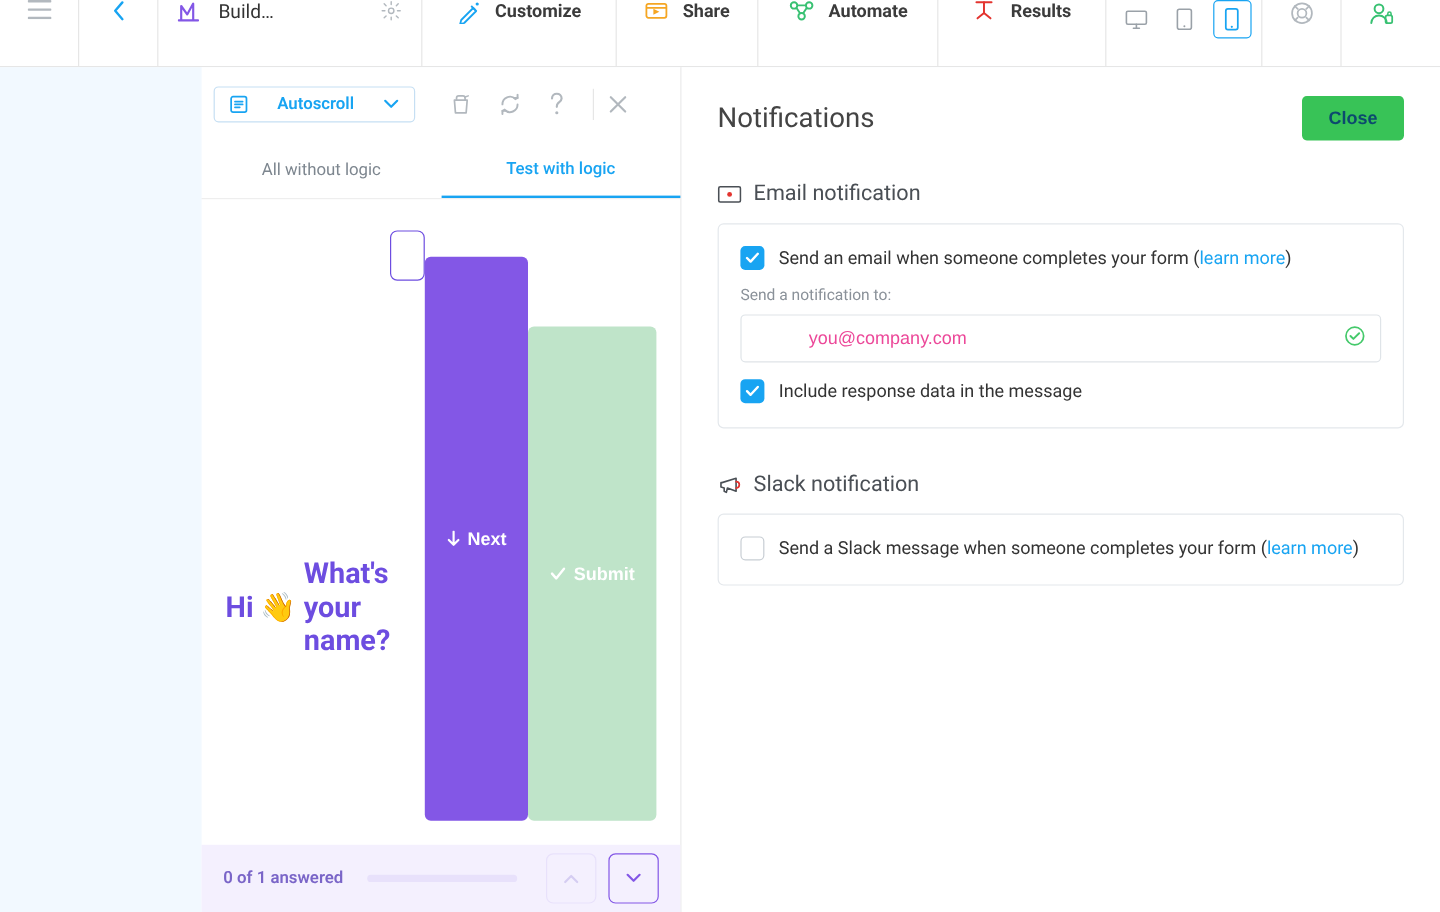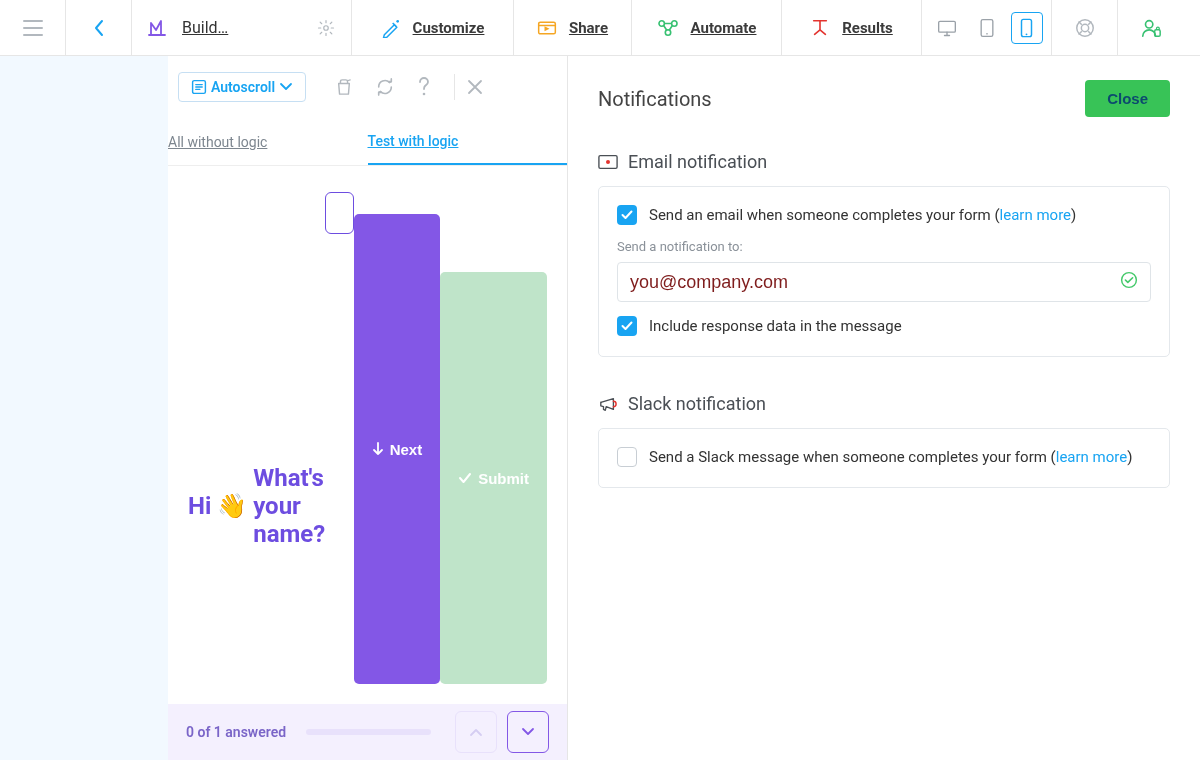--- a/index.html
+++ b/index.html
@@ -1,20 +1,20 @@
 <!DOCTYPE html>
 <html><head>
 <meta charset="utf-8">
 <style>
   * { box-sizing: border-box; margin: 0; padding: 0; }
   html, body { width: 1200px; height: 760px; font-family: -apple-system, BlinkMacSystemFont, "Segoe UI", Roboto, Arial, sans-serif; background:#fff; color:#333; overflow:hidden; }
 
   
   .topbar { display:flex; height:56px; border-bottom:1px solid #e6e6e6; }
-  .top-cell { display:flex; align-items:center; justify-content:center; border-right:1px solid #e6e6e6;text-decoration:underline; }
+  .top-cell { display:flex; align-items:flex-start; justify-content:center; border-right:1px solid #e6e6e6; }
   .top-cell:last-child{border-right:none;}
   .hamburger-cell{width:66px;}
   .back-cell{width:66px;}
   .build-cell{width:220px; justify-content:flex-start; padding:0 16px; gap:14px; position:relative;}
   .build-cell .gear-slot{margin-left:auto;}
   .tab-cell{width:162px; gap:12px; cursor:pointer;}
   .tab-cell .tab-label{font-weight:700; color:#3b3b3b; font-size:15px;}
   .device-cell{width:130px; gap:8px;}
   .device-btn{width:32px;height:32px;display:flex;align-items:center;justify-content:center;border-radius:4px;color:#9aa1a8;}
   .device-btn.active{border:1px solid #18a4f2;color:#18a4f2;}
@@ -29,59 +29,59 @@
   .purple{color:#8357e6;}
 
   
   .body{display:flex; height:704px; background:#f2f9ff;}
   .left-gutter{width:168px;}
   .preview-col{width:400px; background:#fff; border-right:1px solid #e6e6e6; display:flex; flex-direction:column;}
   .settings-col{flex:1; background:#fff; padding:24px 30px; overflow:auto;}
 
   
   .preview-toolbar{height:62px; display:flex; align-items:center;  padding:0 10px; gap:6px;}
-  .autoscroll-btn{display:flex;align-items:center;gap:4px;border:1px solid #c6dff3;border-radius:4px;padding:6px 12px;color:#18a4f2;font-weight:600;font-size:14px;cursor:pointer;}
+  .autoscroll-btn{display:flex;align-items:center;gap:24px;border:1px solid #c6dff3;border-radius:4px;padding:6px 12px;color:#18a4f2;font-weight:600;font-size:14px;cursor:pointer;}
   .toolbar-icons{display:flex;align-items:center;gap:24px;margin-left:24px;}
   .toolbar-close{color:#b2b8be;cursor:pointer;margin-right:8px;}
   .divider-v{width:1px;height:26px;background:#e6e6e6;margin:0 6px 0 16px;}
 
   .preview-tabs{display:flex;height:48px;border-bottom:1px solid #eee;}
-  .ptab{flex:1;display:flex;align-items:center;justify-content:flex-start;font-size:14px;color:#7d868f;cursor:pointer;text-decoration:underline;}
+  .ptab{flex:1;display:flex;align-items:center;justify-content:center;font-size:14px;color:#7d868f;cursor:pointer;}
   .ptab.active{color:#18a4f2;border-bottom:2px solid #18a4f2;font-weight:500;}
 
   .preview-canvas{flex:1; padding:26px 20px 20px 20px; display:flex; flex-direction:row; position:relative;}
   .question{color:#6d4de0;font-size:24px;font-weight:700;margin-top:150px;margin-bottom:14px;display:flex;align-items:center;gap:6px;}
   .wave{font-size:24px;filter:saturate(1.15);}
   .answer-input{width:100%;height:42px;border:1px solid #6d4de0;border-radius:6px;padding:0 10px;font-size:15px;background:#fff;outline:none;}
   .next-btn{margin-top:22px;background:#8357e6;color:#fff;border:none;border-radius:5px;padding:10px 18px;font-size:15px;font-weight:600;display:inline-flex;align-items:center;gap:6px;cursor:pointer;width:max-content;}
   .submit-btn{margin-top:80px;background:#bfe4c9;color:#fff;border:none;border-radius:5px;padding:10px 18px;font-size:15px;font-weight:600;display:inline-flex;align-items:center;gap:6px;cursor:default;width:max-content;}
   .preview-footer{height:56px;background:#f4f0fe;display:flex;align-items:center;padding:0 18px;gap:10px;}
   .answered{color:#7a65c8;font-weight:600;font-size:14px;}
   .progress{flex:1;height:6px;background:#e8e1fb;border-radius:3px;margin-left:10px;margin-right:14px;}
   .navbtn{width:42px;height:42px;border-radius:6px;display:flex;align-items:center;justify-content:center;}
   .navbtn.disabled{border:1px solid #e8e1fb;color:#d5cdf2;}
   .navbtn.enabled{border:1.5px solid #8357e6;color:#8357e6;cursor:pointer;}
 
   
   .settings-header{display:flex;align-items:center;justify-content:space-between;margin-bottom:34px;}
-  .settings-title{font-size:20px;color:#444;}
+  .settings-title{font-size:23px;color:#444;}
   .close-btn{background:#38c357;color:#0c4a6e;border:none;border-radius:4px;padding:10px 22px;font-size:15px;font-weight:600;cursor:pointer;}
   .section-head{display:flex;align-items:center;gap:10px;color:#4a4f55;font-size:18px;margin-bottom:14px;}
   .section-head svg{flex-shrink:0;}
   .panel{border:1px solid #e4e8ec;border-radius:5px;padding:18px 18px 20px 18px;margin-bottom:36px;}
   .check-row{display:flex;align-items:center;gap:12px;font-size:15px;color:#333;margin-bottom:14px;}
   .check-row:last-child{margin-bottom:0;}
   .checkbox{width:20px;height:20px;border-radius:4px;display:flex;align-items:center;justify-content:center;cursor:pointer;flex-shrink:0;}
   .checkbox.checked{background:#18a4f2;}
   .checkbox.unchecked{border:1.5px solid #c8ced4;background:#fff;}
   .checkbox svg{color:#fff;}
   .link{color:#18a4f2;cursor:pointer;}
   .sublabel{font-size:13px;color:#8a9199;margin:6px 0 8px 0;}
   .email-input-wrap{display:flex;align-items:center;border:1px solid #dfe4e8;border-radius:4px;padding:0 12px;height:40px;margin-bottom:14px;}
-  .email-input{flex:1;border:none;outline:none;font-size:18px;color:#7f1d1d;background:transparent;}
+  .email-input{flex:1;border:none;outline:none;font-size:15px;color:#ec4899;background:transparent;margin-left:44px;}
   .valid-icon{color:#45c96b;}
 </style>
 </head>
 <body>
 
 <div class="topbar">
   <div class="top-cell hamburger-cell">
     <span class="icon gray">
       <svg width="20" height="16" viewBox="0 0 20 16" fill="none">
           <path d="M1 1h18M1 8h18M1 15h18" stroke="currentColor" stroke-width="2" stroke-linecap="round"></path>

